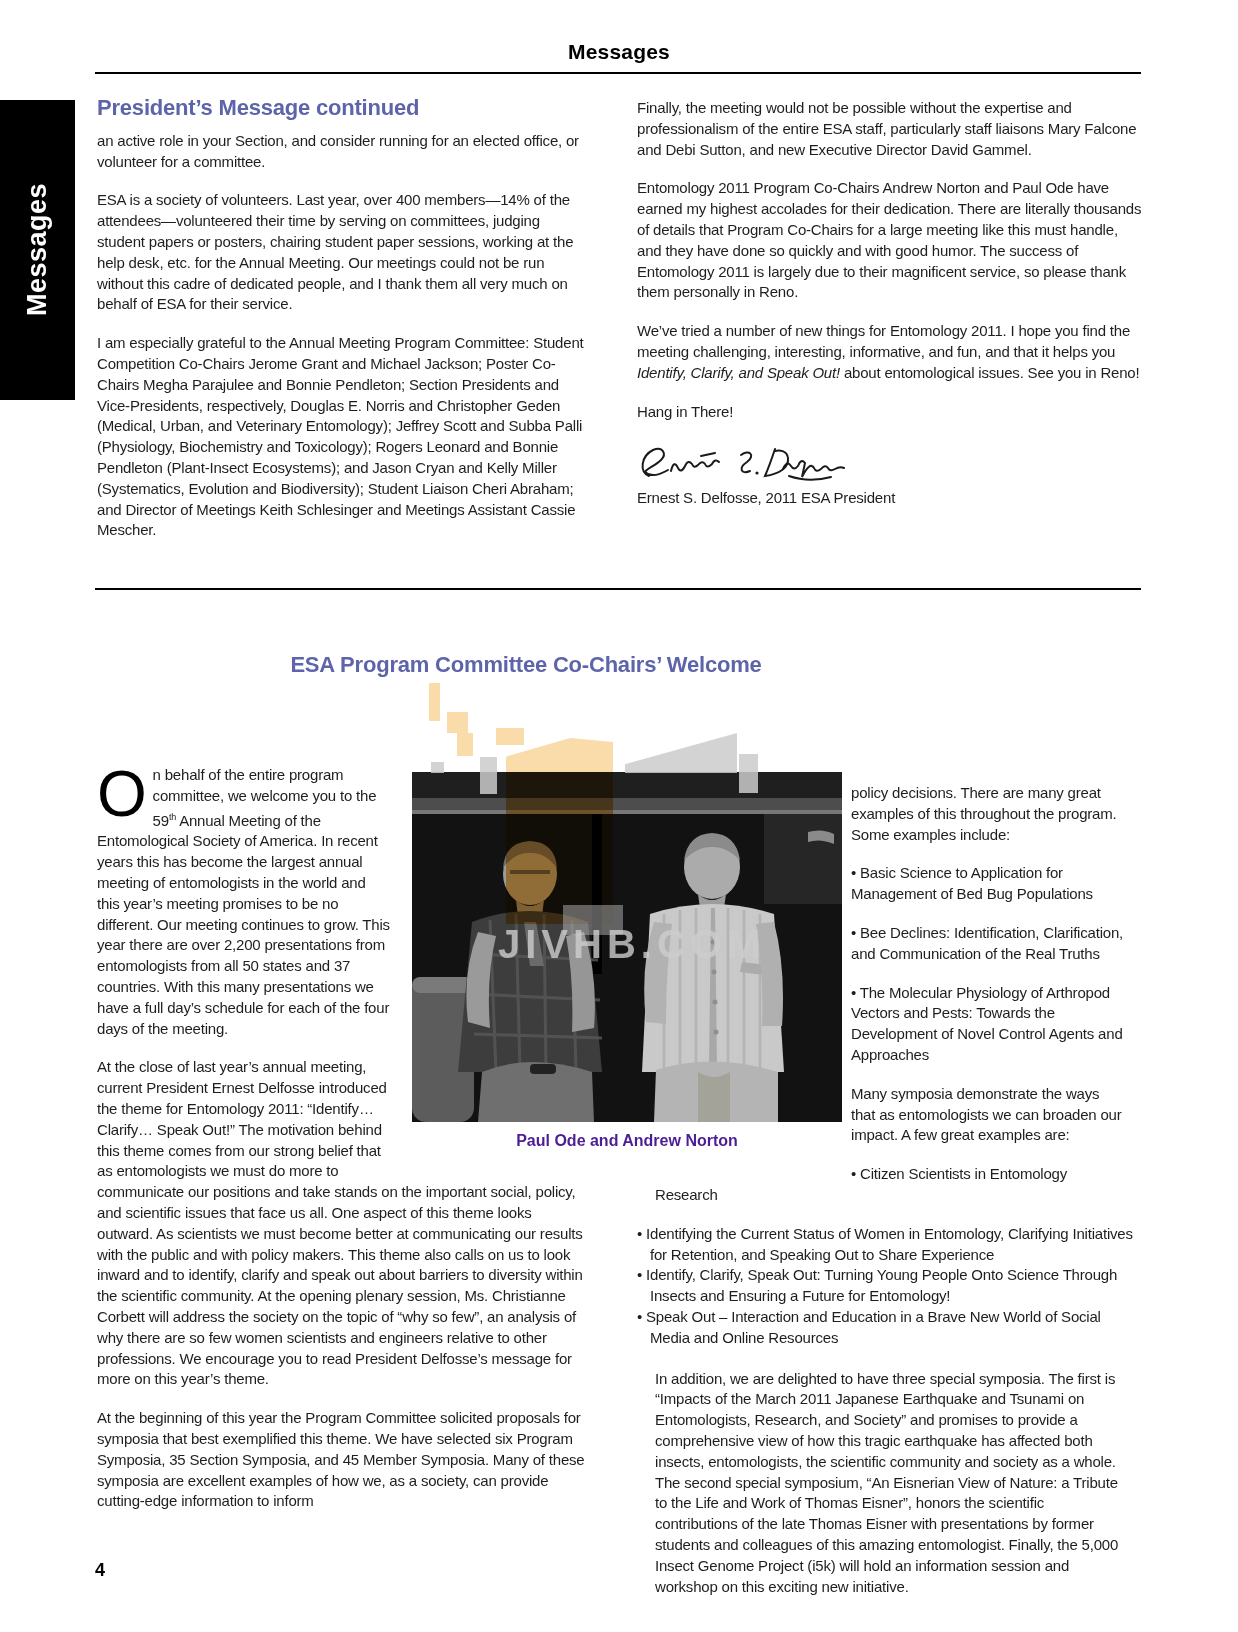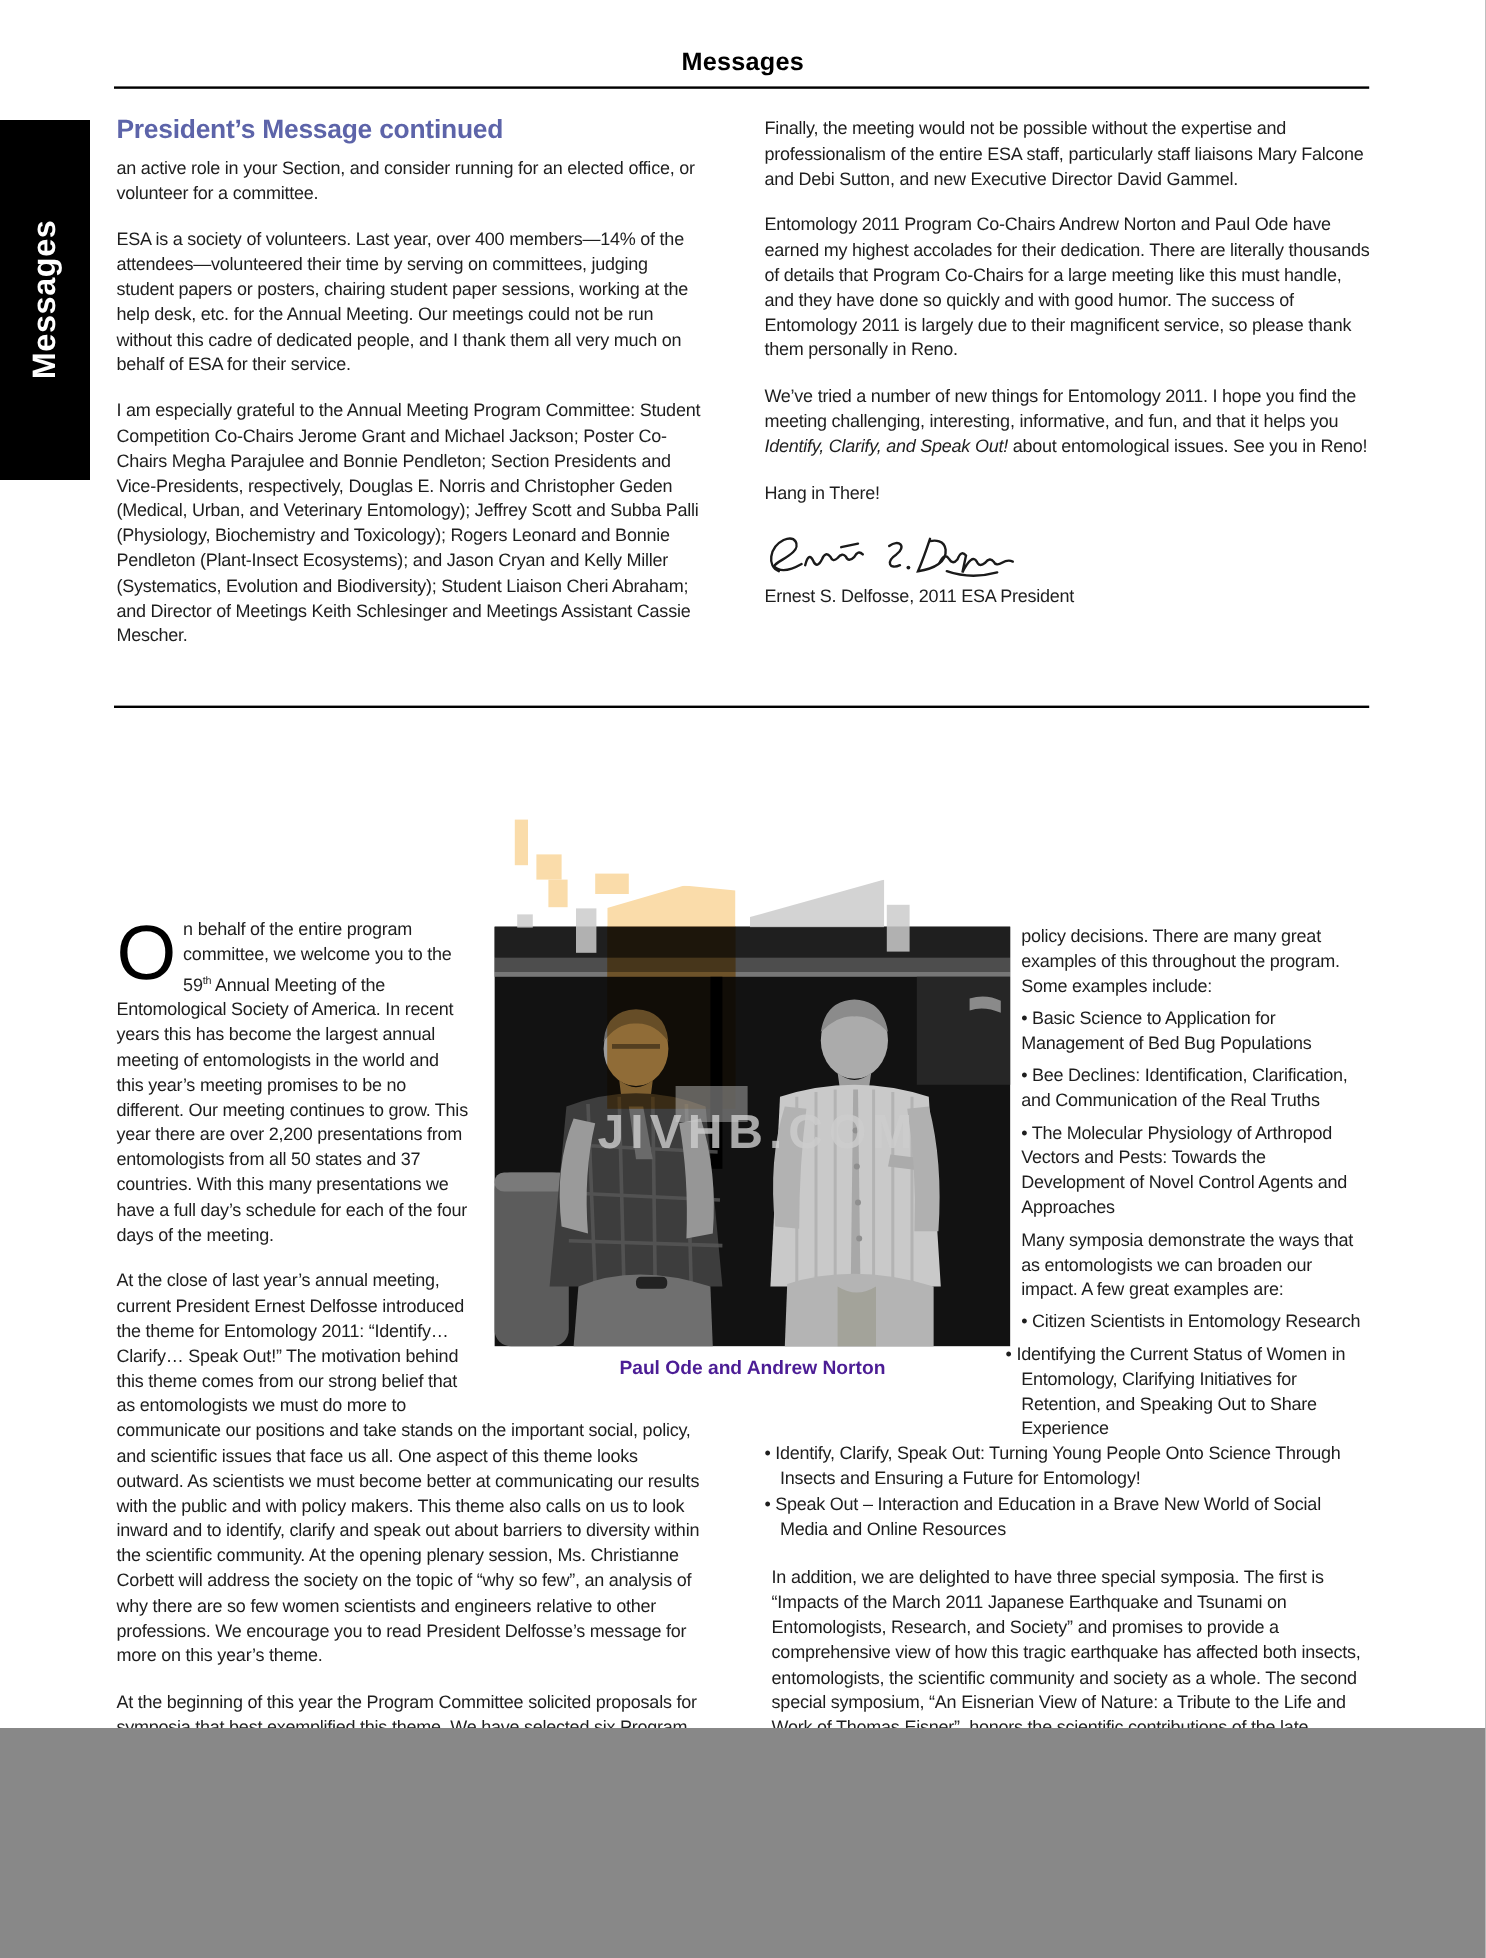--- a/index.html
+++ b/index.html
@@ -1,18 +1,18 @@
 <!DOCTYPE html>
 <html><head>
 <meta charset="utf-8">
 <style>
   html,body{margin:0;padding:0;background:#888;}
   .page{
     position:relative;
-    width:1238px;height:1440px;
+    width:1238px;height:1632px;
     background:#ffffff;
     font-family:"Liberation Sans", sans-serif;
     color:#1e1e1e;
     overflow:hidden;
     margin:0 auto;
   }
   
   .hdr-title{
     position:absolute;top:40px;left:0;width:1238px;
     text-align:center;font-size:21px;font-weight:bold;color:#000;
@@ -48,21 +48,21 @@
   }
   .col-bl{left:97px;top:765px;width:490px;}
   .col-br{left:637px;top:765px;width:505px;}
   .spacer-r{float:right;width:197px;height:412px;}
   .spacer-l{float:left;width:214px;height:417px;}
   .dropcap{
     float:left;font-size:64px;line-height:54px;font-weight:400;
     padding:2px 6px 0 0;color:#000;
   }
   .hang{padding-left:13px;text-indent:-13px;margin:0;}
-  .plainline{margin:6px;}
+  .plainline{margin:18px;}
   .gap-top{margin-top:20px !important;}
   
   .photo{
     position:absolute;left:412px;top:772px;width:430px;height:350px;z-index:1;
   }
   .caption{
     position:absolute;left:412px;top:1132px;width:430px;z-index:4;
     text-align:center;font-weight:bold;font-size:16px;color:#4c1d95;
   }
   
@@ -126,20 +126,21 @@
   <div class="wm wm-peach" style="left:457px;top:733px;width:16px;height:23px;"></div>
   <div class="wm wm-gray" style="left:431px;top:762px;width:13px;height:11px;"></div>
   <div class="wm wm-peach" style="left:496px;top:728px;width:28px;height:17px;"></div>
   <div class="wm wm-gray" style="left:480px;top:757px;width:17px;height:37px;"></div>
   <div class="wm wm-peach" style="left:506px;top:738px;width:107px;height:34px;clip-path:polygon(0 55%,60% 0,100% 12%,100% 100%,0 100%);"></div>
   <div class="wm wm-mult" style="left:506px;top:772px;width:107px;height:152px;"></div>
   <div class="wm wm-gray" style="left:625px;top:733px;width:112px;height:40px;clip-path:polygon(0 78%,100% 0,100% 100%,0 100%);"></div>
   <div class="wm wm-gray" style="left:739px;top:754px;width:19px;height:39px;"></div>
   <div class="wm" style="left:563px;top:905px;width:60px;height:30px;background:rgba(200,200,200,0.45);"></div>
 
+  <div class="welcome-h">ESA Program Committee Co-Chairs’ Welcome</div>
 
   <svg class="photo" viewBox="0 0 430 350" preserveAspectRatio="none">
     <rect x="0" y="0" width="430" height="350" fill="#121212"></rect>
     <rect x="0" y="0" width="430" height="26" fill="#1f1f1f"></rect>
     <rect x="0" y="26" width="430" height="12" fill="#4d4d4d"></rect>
     <rect x="0" y="38" width="430" height="4" fill="#777"></rect>
     <rect x="352" y="42" width="78" height="90" fill="#262626"></rect>
     <path d="M396,60 q14,-4 26,2 l0,10 q-14,-6 -26,-2 Z" fill="#8a8a8a"></path>
     <rect x="180" y="42" width="10" height="160" fill="#000"></rect>
 

